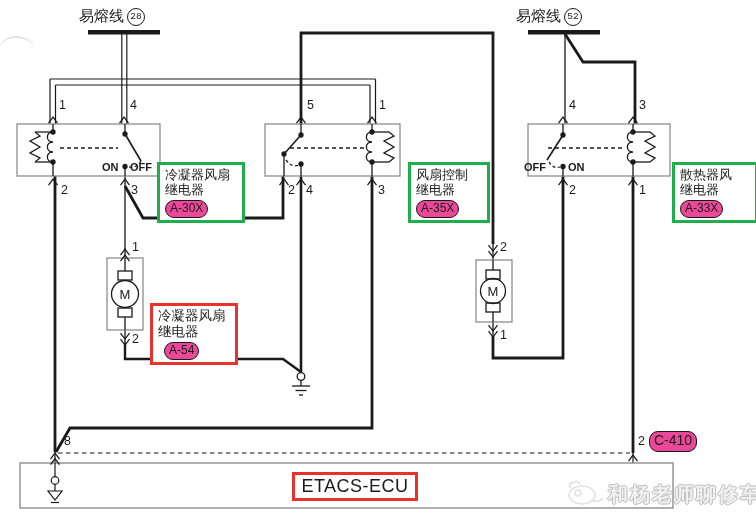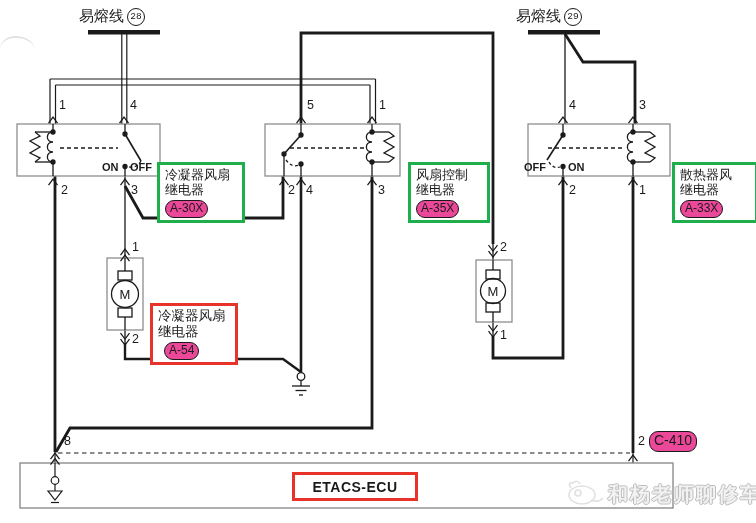--- a/index.html
+++ b/index.html
@@ -13,21 +13,21 @@
       font-size:9.5px;line-height:1;font-family:Liberation Mono, monospace;}
   .pin{font-size:12.5px;line-height:1;}
   .onoff{font-size:11px;font-weight:700;line-height:1;letter-spacing:0px;}
   .lblbox{position:absolute;background:#ffffff;padding:2px 3px 2px 5px;font-size:13px;line-height:1.18;margin-top:36px;}
   .lblbox.green{border:3px solid #1fae4c;}
   .lblbox.red{border:3.5px solid #e8332a;}
   .stadium{display:inline-block;border:1.4px solid #1a1a1a;border-radius:9px;
       padding:0px 4px 1px 4px;font-size:12px;line-height:1.25;margin-top:2px;background:#ec4899;}
   .m-letter{font-size:13px;font-weight:400;text-align:center;line-height:1;}
   .ecu-label{position:absolute;border:3px solid #e8332a;background:#fff;
-      display:flex;align-items:center;justify-content:center;font-size:14px;letter-spacing:0.5px;font-weight:bold;}
+      display:flex;align-items:center;justify-content:center;font-size:18px;letter-spacing:0.5px;}
   .watermark{font-size:20px;font-weight:700;letter-spacing:2px;color:#f2f2f2;
       text-shadow:-1px 0 0 #bdbdbd,1px 0 0 #bdbdbd,0 -1px 0 #bdbdbd,0 1px 0 #bdbdbd;}
   .wm-logo{opacity:0.55;}
   .faint{position:absolute;left:0px;top:36px;width:34px;height:12px;
       border-top:2px solid #e2e2e2;border-radius:50% 60% 0 0/100% 100% 0 0;}
 </style>
 </head>
 <body>
 
 <div id="stage">
@@ -207,21 +207,21 @@
   </svg>
 
   <div class="faint"></div>
 
   <div class="abs fl-label" style="left:79px;top:7px;">
     <span>易熔线</span>
     <span class="circle-num">28</span>
   </div>
   <div class="abs fl-label" style="left:516px;top:7px;">
     <span>易熔线</span>
-    <span class="circle-num">29</span>
+    <span class="circle-num">52</span>
   </div>
 
   <div class="abs pin" style="left:59px;top:99px;">1</div>
   <div class="abs pin" style="left:130px;top:99px;">4</div>
   <div class="abs pin" style="left:307px;top:99px;">5</div>
   <div class="abs pin" style="left:379px;top:99px;">1</div>
   <div class="abs pin" style="left:569px;top:99px;">4</div>
   <div class="abs pin" style="left:639px;top:99px;">3</div>
 
   <div class="abs pin" style="left:61px;top:184px;">2</div>

